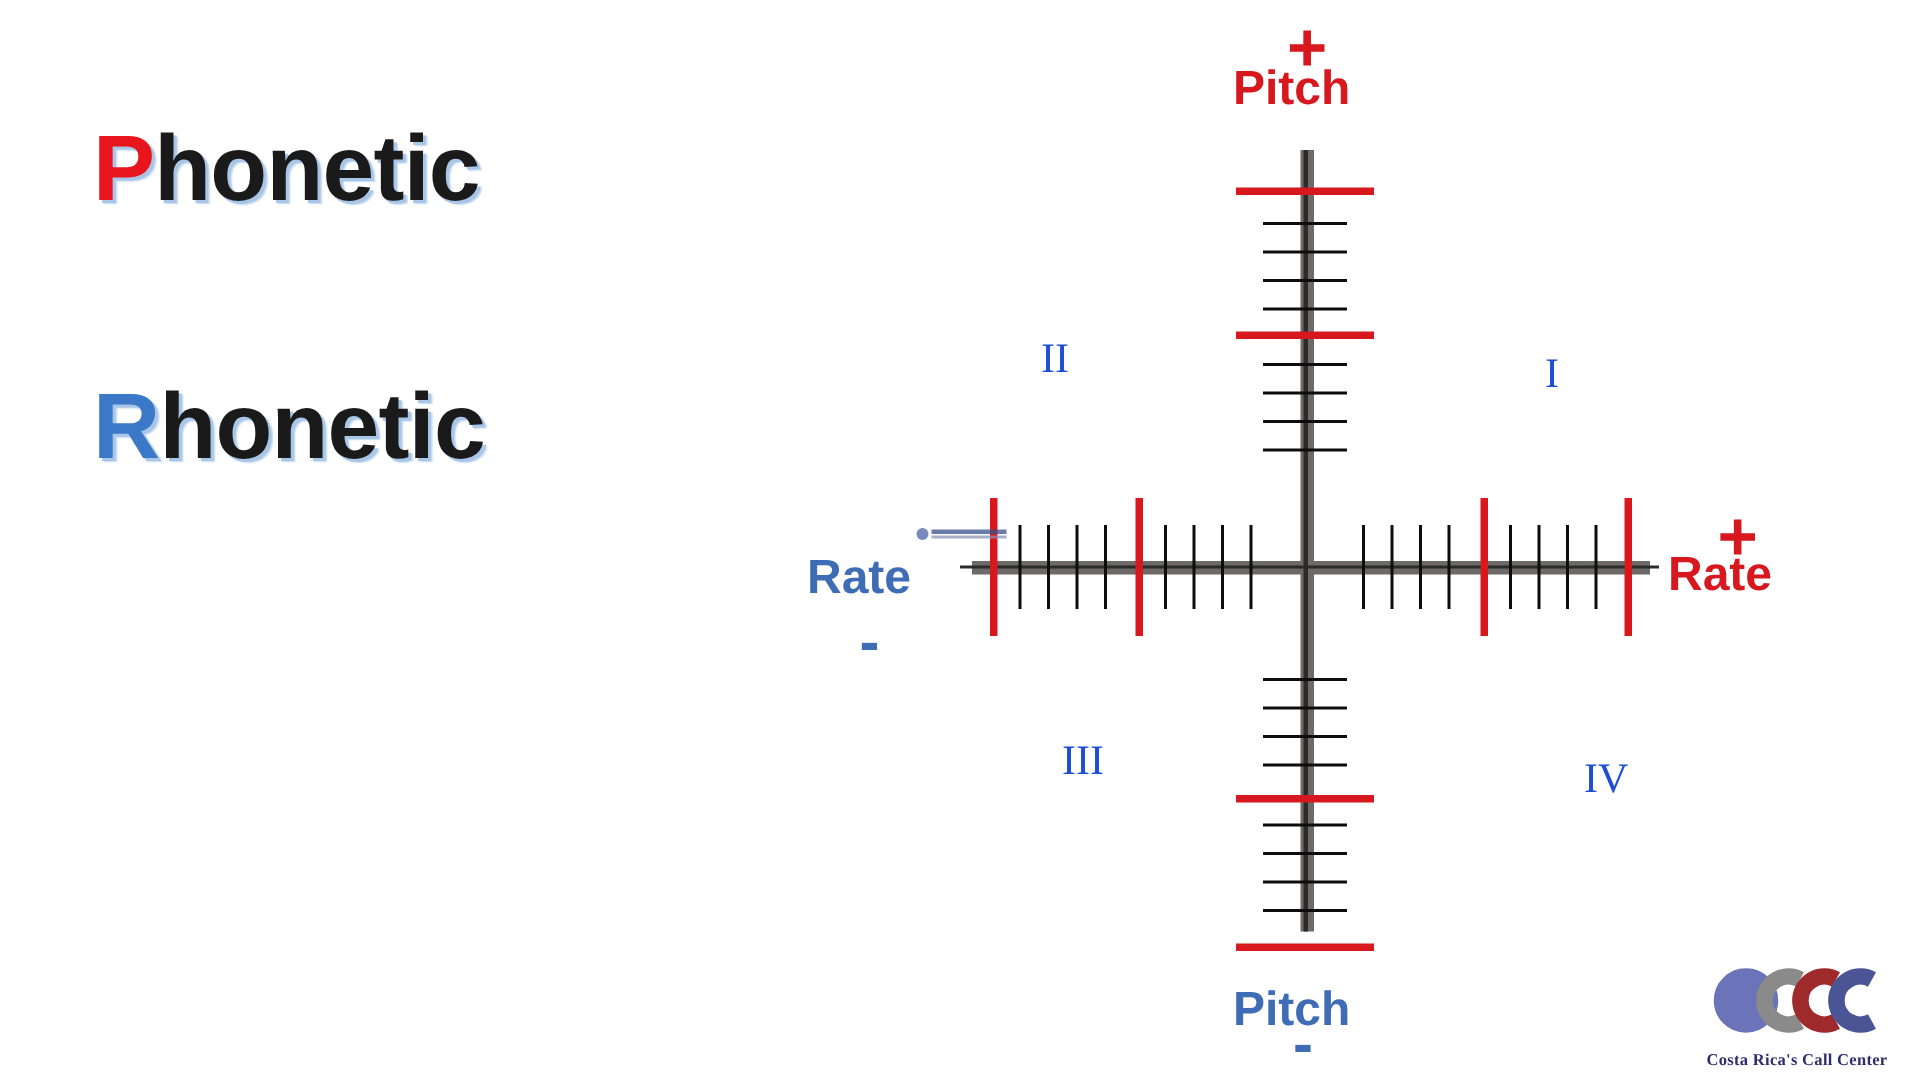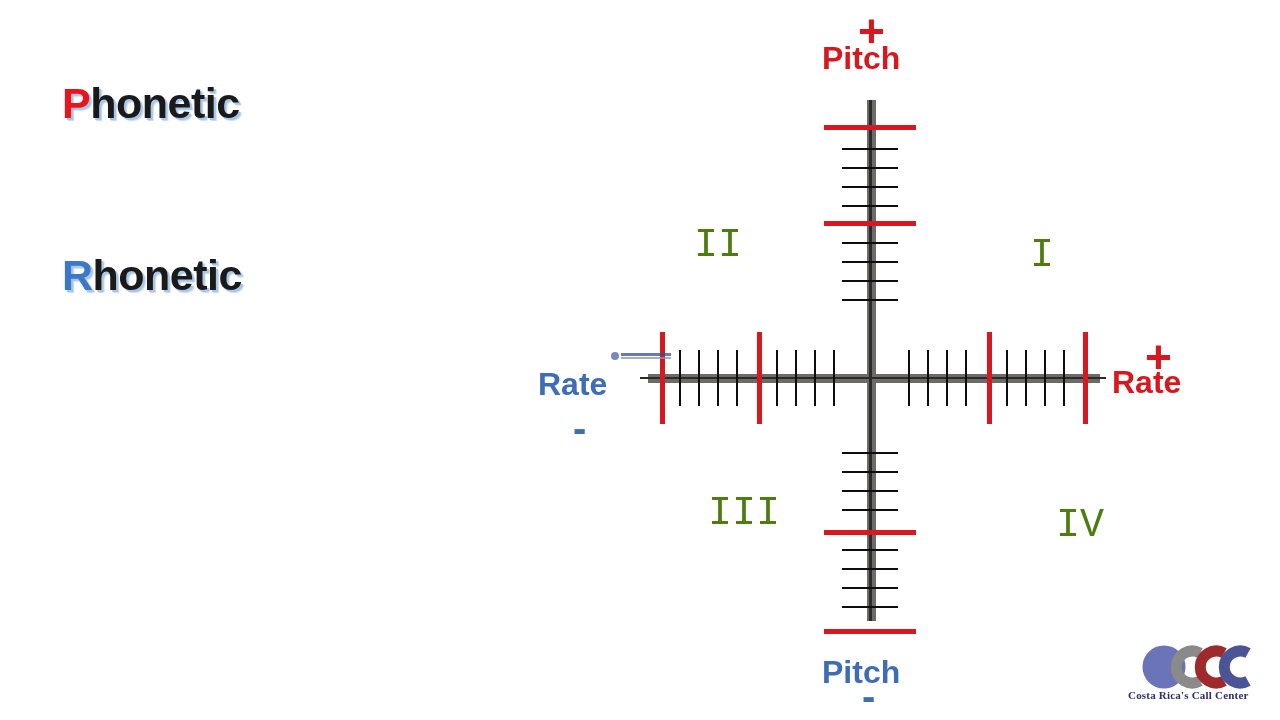--- a/index.html
+++ b/index.html
@@ -18,21 +18,21 @@
   
   #acronym-list {
     position: absolute;
     left: 62px;
     top: 82px;
     width: 440px;
   }
   .acronym-item {
     height: 172px;
     line-height: 1;
-    font-size: 43px;
+    font-size: 62px;
     font-weight: bold;
     color: #1a1a1a;
     letter-spacing: -0.5px;
     text-shadow: 2px 2px 0 #a8c6e8, 3px 3px 1px rgba(150,185,220,0.55);
     white-space: nowrap;
   }
   .acronym-initial { font-weight: bold; }
   .init-red  { color: #e8161c; }
   .init-blue { color: #3c78c8; }
 
@@ -116,23 +116,23 @@
   #label-pitch-minus { left: 822px; top: 656px; }
   #sign-pitch-minus  { left: 862px; top: 676px; color: #3e6cb5; font-size: 40px; }
   #label-rate-plus   { left: 1112px; top: 366px; }
   #sign-rate-plus    { left: 1145px; top: 334px; color: #d7191f; }
   #label-rate-minus  { left: 538px; top: 368px; }
   #sign-rate-minus   { left: 573px; top: 408px; color: #3e6cb5; font-size: 40px; }
 
   
   .quadrant {
     position: absolute;
-    font-size: 40px;
-    color: #4d7c0f;
-    font-family: Liberation Mono, monospace;
+    font-size: 28px;
+    color: #1d4ed8;
+    font-family: Liberation Serif, serif;
     line-height: 1;
   }
   #quadrant-i   { left: 1030px; top: 236px; }
   #quadrant-ii  { left: 694px;  top: 226px; }
   #quadrant-iii { left: 708px;  top: 494px; }
   #quadrant-iv  { left: 1056px; top: 506px; }
 
   
   #watermark-small {
     position: absolute;
@@ -167,23 +167,23 @@
 
   
   #brand-logo {
     position: absolute;
     left: 1128px; top: 645px;
     width: 140px; height: 66px;
   }
   #brand-logo svg { display: block; }
   #brand-logo-text {
     position: absolute;
-    left: 0; top: 44px;
+    left: 0; top: 56px;
     width: 140px;
-    text-align: left;
+    text-align: center;
     font-size: 11px;
     font-weight: bold;
     color: #2e2e6e;
     font-family: "Liberation Serif", serif;
     letter-spacing: 0.2px;
   }
 </style>
 </head>
 <body>
 

